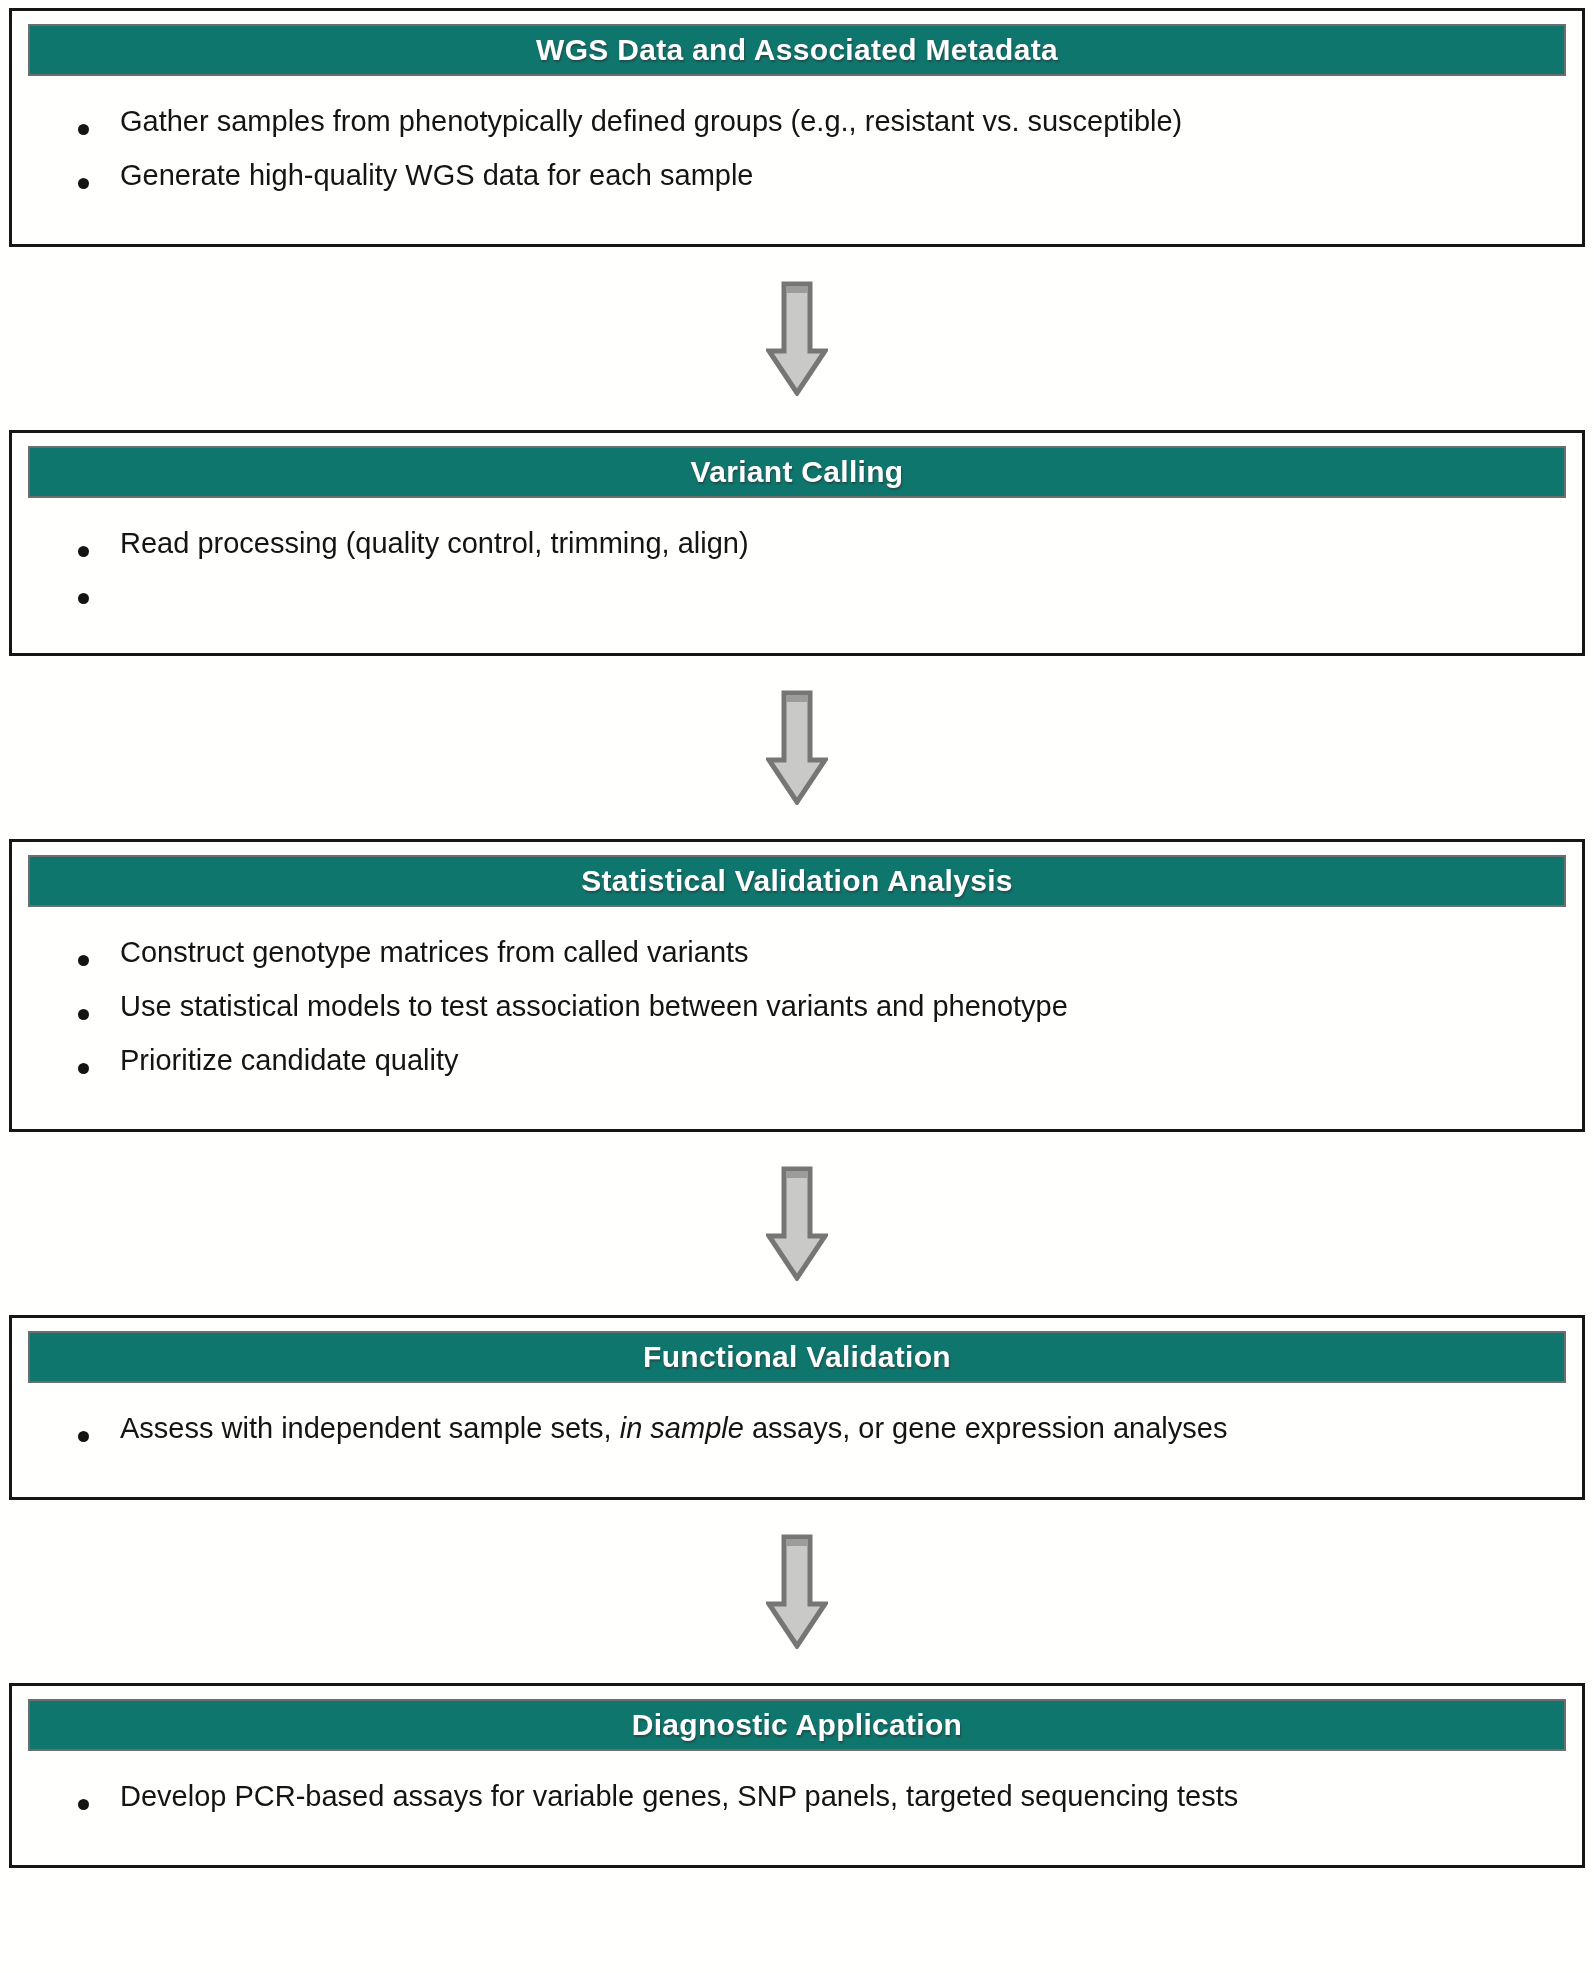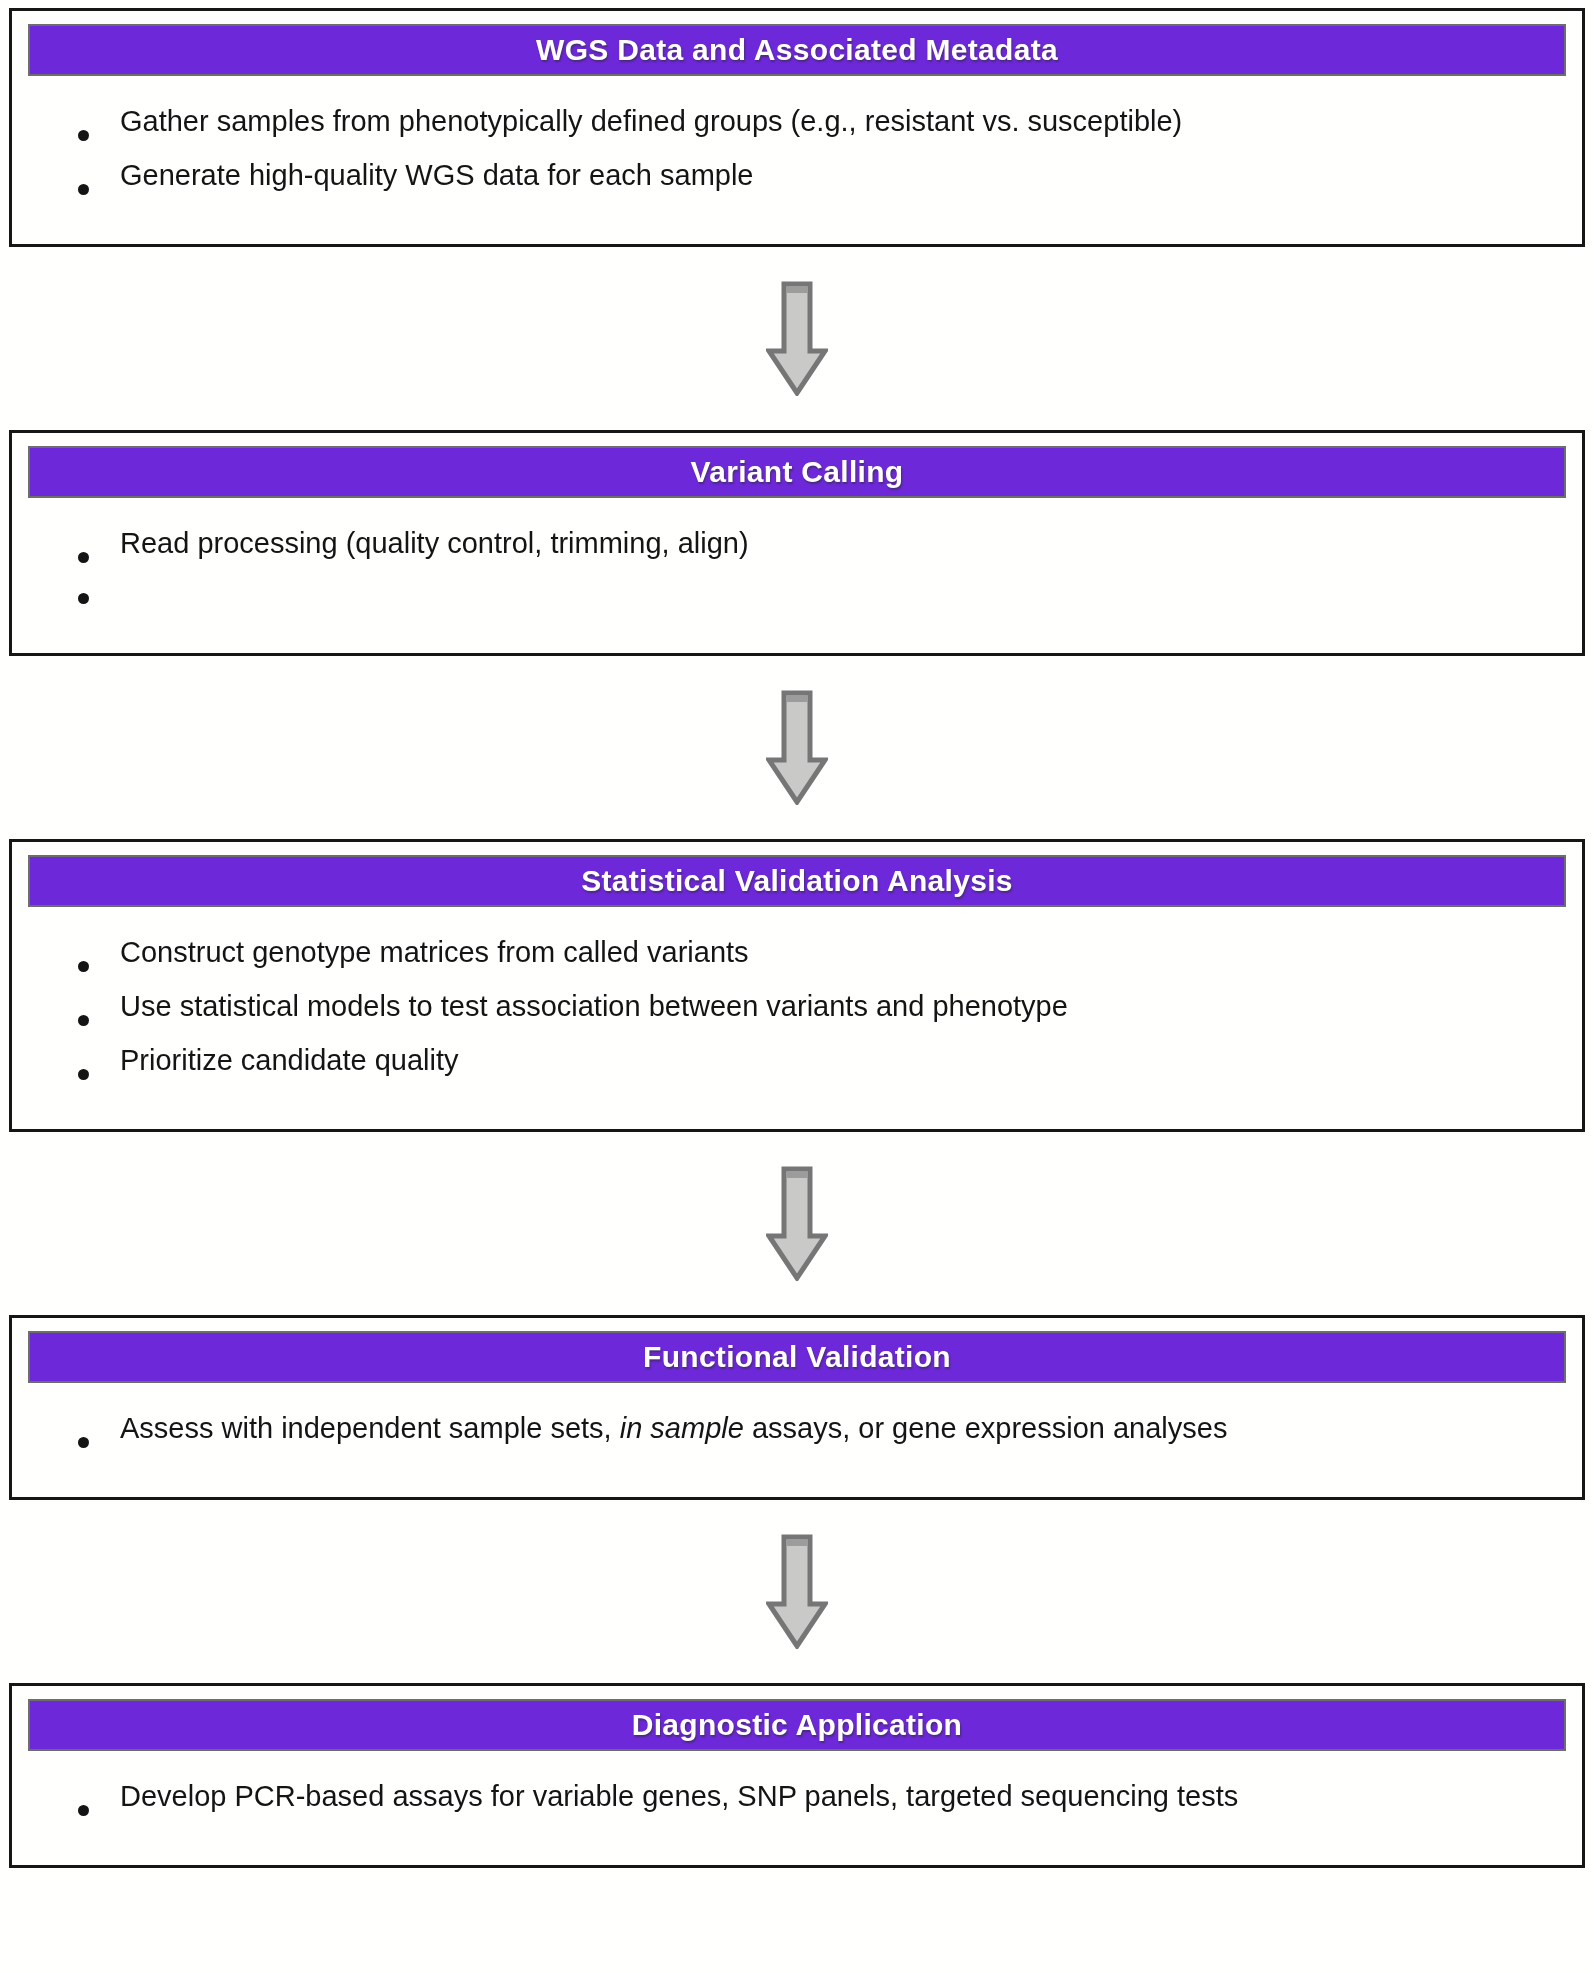--- a/index.html
+++ b/index.html
@@ -11,21 +11,21 @@
     font-family: "Liberation Sans", sans-serif;
     color: #141414;
     background: #fffffe;
   }
   .stage-box {
     border: 3px solid #161616;
     background: #fffffe;
     padding: 13px 16px 34px 16px;
   }
   .stage-header {
-    background: #6d28d9;
+    background: #0f766e;
     border: 2px solid #6d6d6d;
     height: 52px;
     display: flex;
     align-items: center;
     justify-content: center;
   }
   .stage-title {
     color: #ffffff;
     font-size: 30px;
     font-weight: 700;
@@ -33,21 +33,21 @@
     text-shadow: 1px 2px 2px rgba(45,45,45,0.55);
     white-space: nowrap;
   }
   .stage-bullets {
     list-style: none;
     margin: 26px 0 0 0;
     padding: 0 0 0 50px;
   }
   .bullet-item {
     display: flex;
-    align-items: flex-end;
+    align-items: center;
     margin-bottom: 15px;
     font-size: 29px;
     line-height: 39px;
   }
   .bullet-dot {
     width: 11px;
     height: 11px;
     border-radius: 50%;
     background: #141414;
     margin: 15px 31px 0 0;

